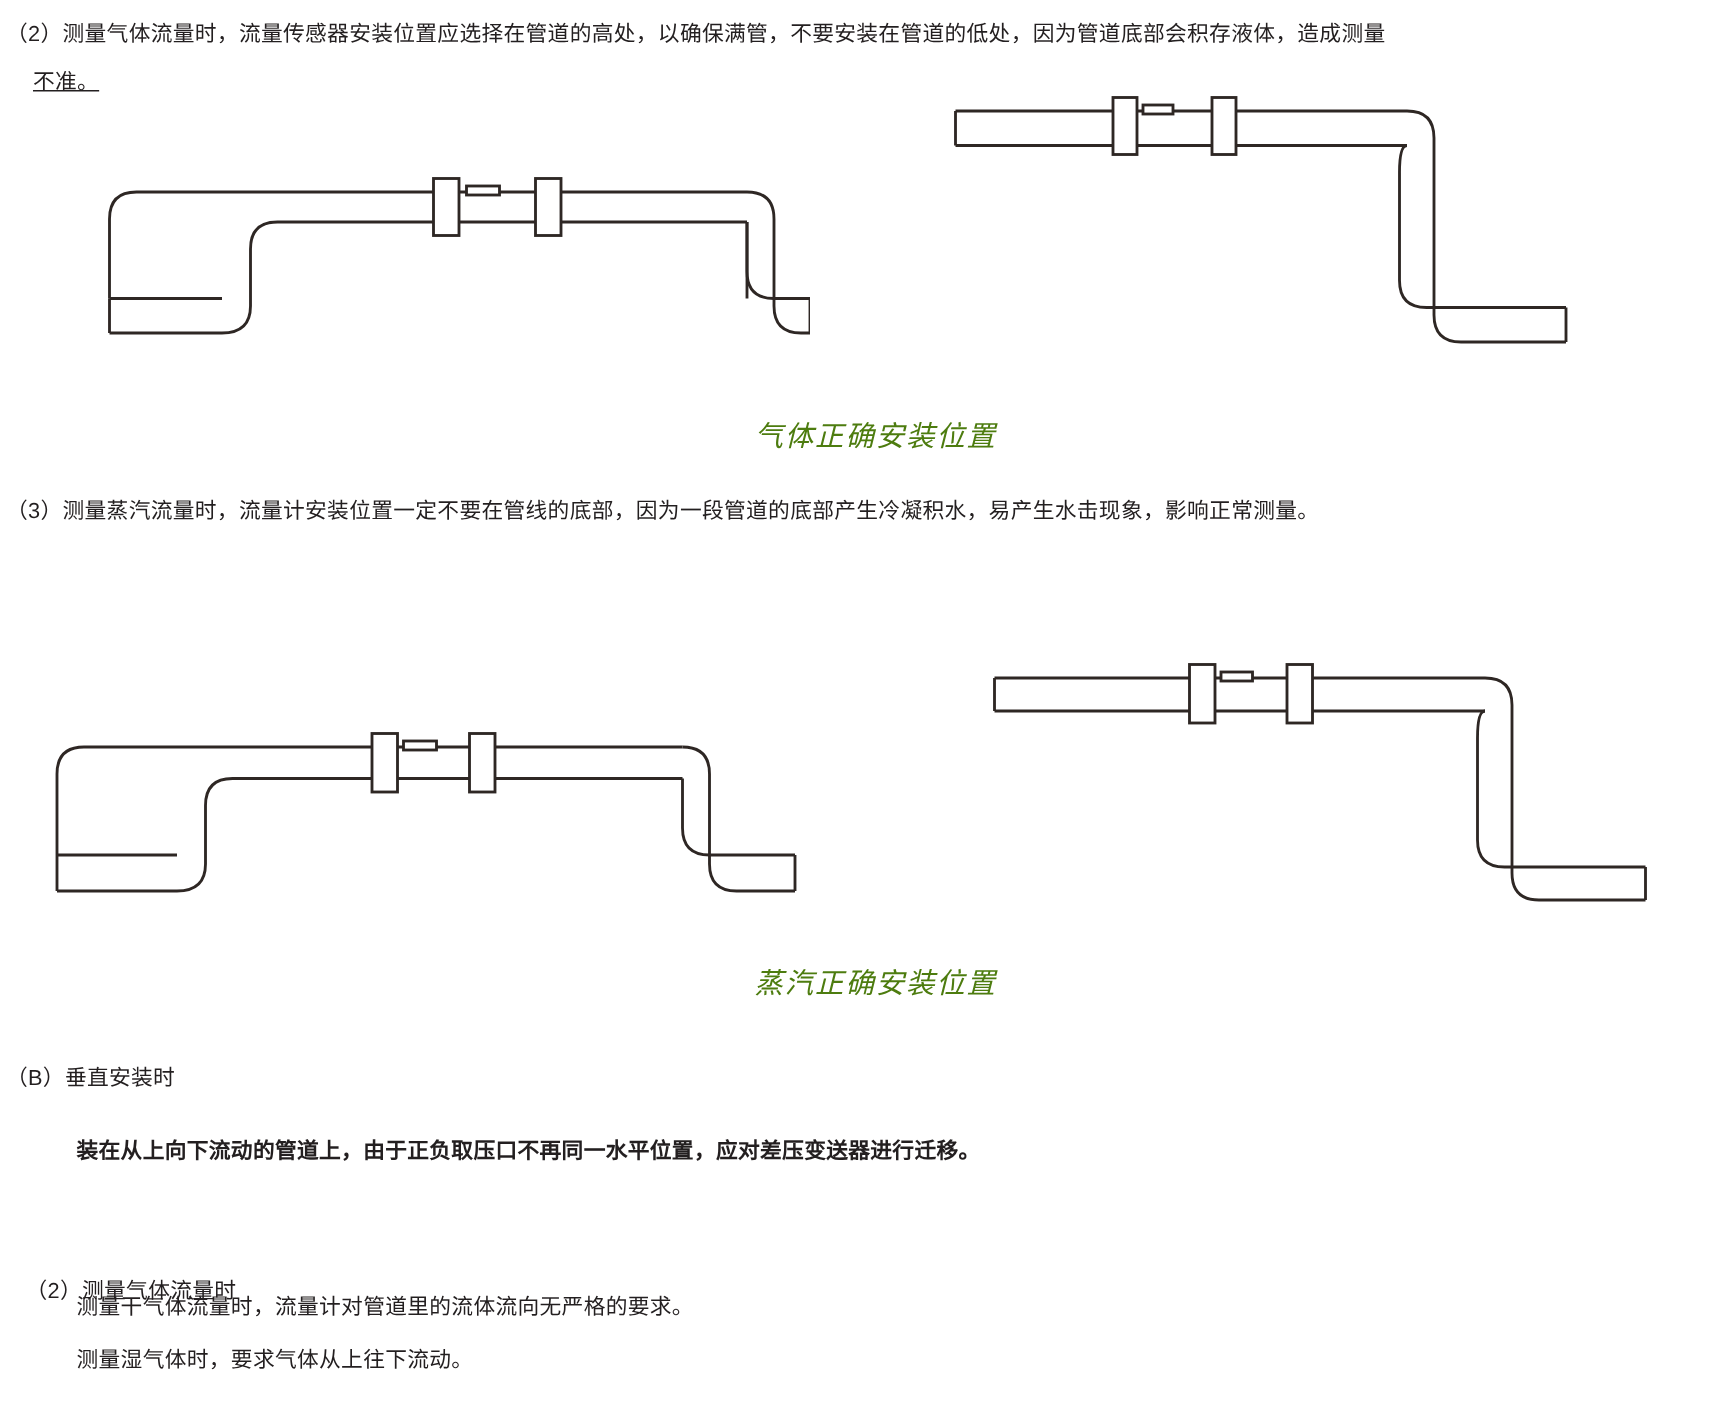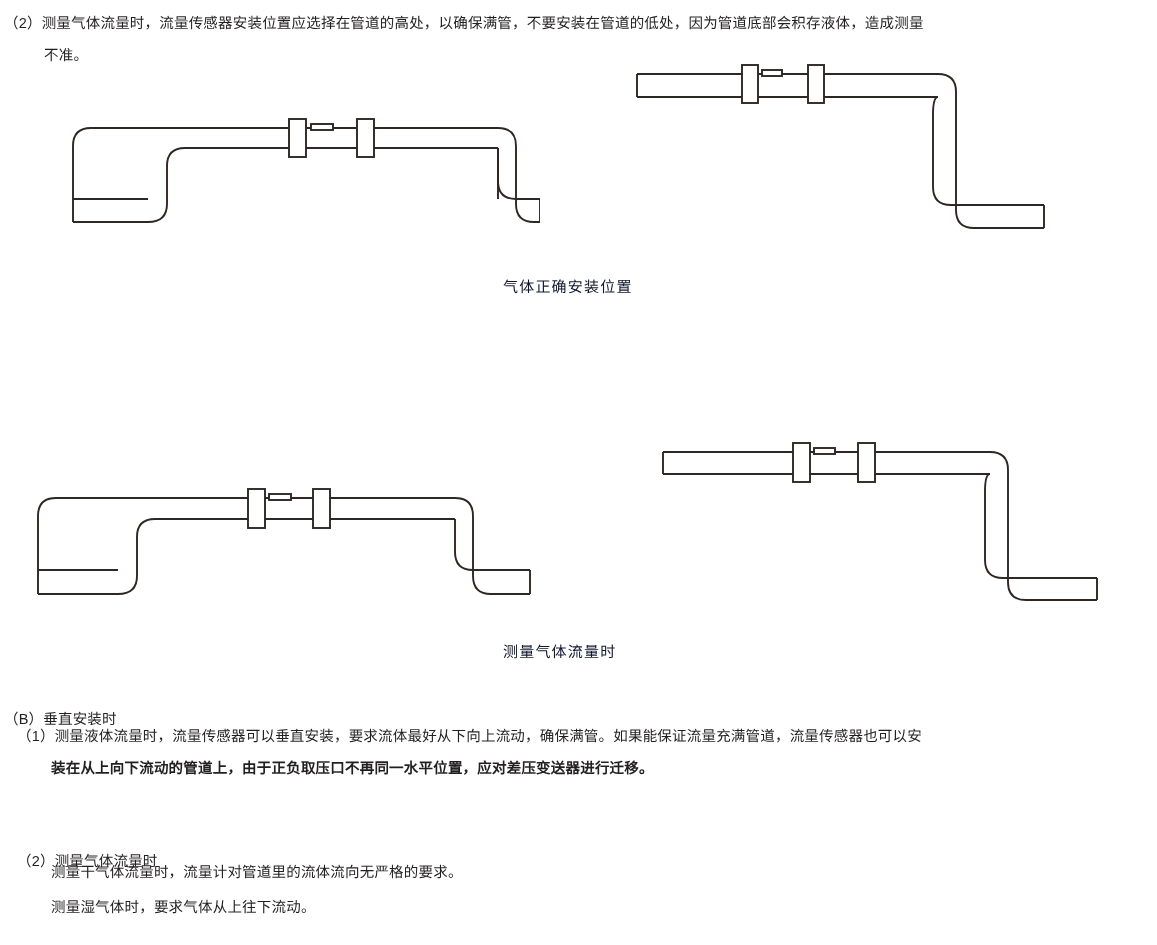--- a/index.html
+++ b/index.html
@@ -27,24 +27,25 @@
     position: absolute;
     font-size: 14.5px;
     line-height: 1.55;
     color: #231f20;
     letter-spacing: 0.2px;
     white-space: nowrap;
   }
 
   .caption {
     position: absolute;
-    font-size: 15px;
-    color: #0f172a;
+    font-size: 19px;
+    color: #4d7c0f;
     letter-spacing: 1.2px;
     white-space: nowrap;
+    font-style: italic;
   }
 
   
   .diagram {
     position: absolute;
   }
   .pipe {
     fill: none;
     stroke: #2e2724;
     stroke-width: 1.9;
@@ -61,21 +62,21 @@
     stroke: #2e2724;
     stroke-width: 1.9;
   }
 </style>
 </head>
 <body>
 
 <div class="page">
 
   <div class="para" style="left:4px; top:12px;">（2）测量气体流量时，流量传感器安装位置应选择在管道的高处，以确保满管，不要安装在管道的低处，因为管道底部会积存液体，造成测量</div>
-  <div class="para" style="left:44px; top:44px;">不准。</div>
+  <div class="para" style="left:22px; top:44px;text-decoration:underline;">不准。</div>
 
   <div class="diagram" style="left:60px; top:62px;">
     <svg width="480" height="180" viewBox="0 0 480 180" xmlns="http://www.w3.org/2000/svg">
 
       <path class="pipe" d="M 13 137
                             L 13 84
                             Q 13 66 31 66
                             L 438 66"></path>
 
       <path class="pipe" d="M 13 137 L 88 137"></path>
@@ -136,20 +137,21 @@
 
       <rect class="flange" x="122" y="3" width="16" height="38"></rect>
       <rect class="flange" x="188" y="3" width="16" height="38"></rect>
 
       <rect class="tab" x="142" y="8" width="20" height="6"></rect>
     </svg>
   </div>
 
   <div class="caption" style="left:503px; top:275px;">气体正确安装位置</div>
 
+  <div class="para" style="left:4px; top:330px;">（3）测量蒸汽流量时，流量计安装位置一定不要在管线的底部，因为一段管道的底部产生冷凝积水，易产生水击现象，影响正常测量。</div>
 
   <div class="diagram" style="left:30px; top:430px;">
     <svg width="530" height="190" viewBox="0 0 530 190" xmlns="http://www.w3.org/2000/svg">
 
       <path class="pipe" d="M 8 140
                             L 8 86
                             Q 8 68 26 68
                             L 425 68"></path>
       <path class="pipe" d="M 8 140 L 88 140"></path>
       <path class="pipe" d="M 8 140 L 8 164"></path>
@@ -196,25 +198,24 @@
                             Q 325 148 343 148
                             L 437 148"></path>
       <path class="pipe" d="M 437 148 L 437 170"></path>
 
       <rect class="flange" x="133" y="13" width="17" height="39"></rect>
       <rect class="flange" x="198" y="13" width="17" height="39"></rect>
       <rect class="tab" x="154" y="18" width="21" height="6"></rect>
     </svg>
   </div>
 
-  <div class="caption" style="left:503px; top:640px;">测量气体流量时</div>
+  <div class="caption" style="left:503px; top:640px;">蒸汽正确安装位置</div>
 
   <div class="para" style="left:4px; top:688px;margin-top:20px;">（B）垂直安装时</div>
 
-  <div class="para" style="left:17px; top:725px;">（1）测量液体流量时，流量传感器可以垂直安装，要求流体最好从下向上流动，确保满管。如果能保证流量充满管道，流量传感器也可以安</div>
   <div class="para" style="left:51px; top:757px;font-weight:bold;">装在从上向下流动的管道上，由于正负取压口不再同一水平位置，应对差压变送器进行迁移。</div>
 
   <div class="para" style="left:17px; top:850px;">（2）测量气体流量时</div>
 
   <div class="para" style="left:51px; top:896px;">测量湿气体时，要求气体从上往下流动。</div>
   <div class="para" style="left:51px; top:861px;">测量干气体流量时，流量计对管道里的流体流向无严格的要求。</div>
 
 </div>
 
 </body></html>

